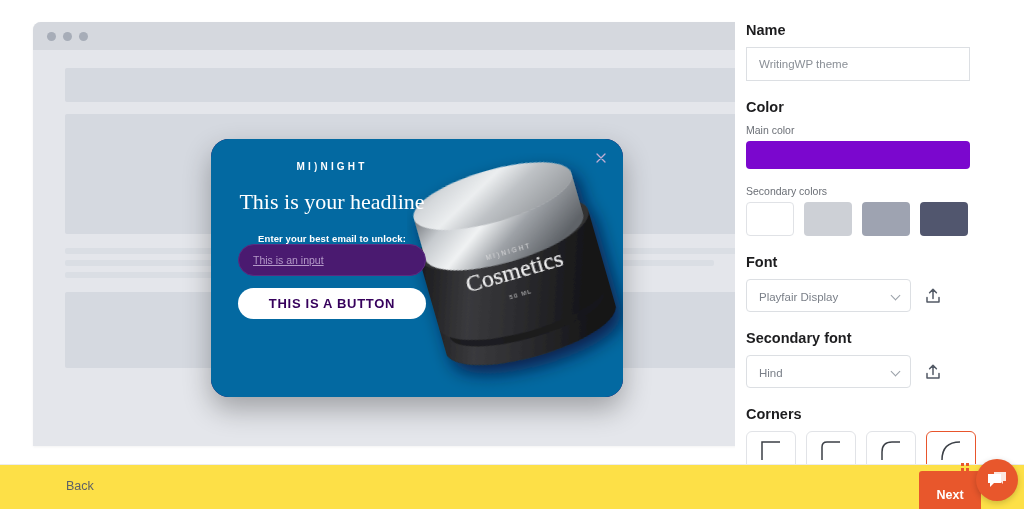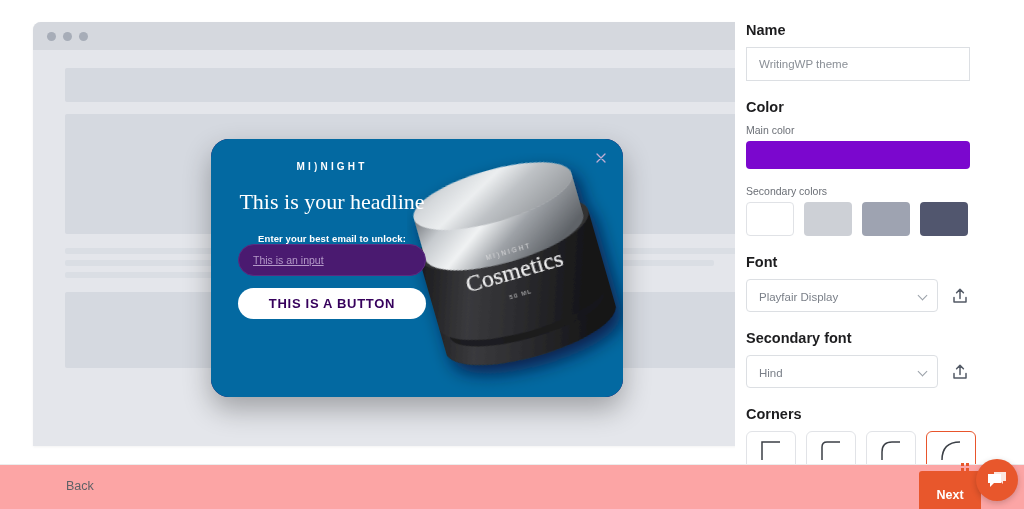--- a/index.html
+++ b/index.html
@@ -126,21 +126,21 @@
     margin-bottom: 16px;
   }
   .swatch-row { display: flex; gap: 10px; }
   .swatch {
     width: 48px; height: 34px; border-radius: 4px;
   }
   .swatch.outlined { border: 1px solid #e0e2e6; }
 
   .select-row { display: flex; align-items: center; gap: 12px; }
   .select {
-    position: relative; width: 192px; height: 33px;
+    position: relative; width: 165px; height: 33px;
     border: 1px solid #dcdfe3; border-radius: 4px;
     display: flex; align-items: center; padding: 3px 26px 0 12px;
     color: #7b8089; font-size: 11.5px; background: #fff;
   }
   .chev {
     position: absolute; right: 11px; top: 12px;
     width: 7px; height: 7px;
     border-right: 1.4px solid #9aa0a8; border-bottom: 1.4px solid #9aa0a8;
     transform: rotate(45deg);
   }
@@ -151,21 +151,21 @@
   .corner-box {
     width: 50px; height: 40px; border: 1px solid #e1e3e7; border-radius: 6px;
     display: flex; align-items: center; justify-content: center;
   }
   .corner-box.sel { border: 1.6px solid #e8552c; }
   .corner-cap { font-size: 10px; color: #62666d; margin-top: 4px; text-align: left; padding-left: 1px; }
 
   
   .footer {
     position: absolute; left: 0; bottom: 0; width: 1024px; height: 45px;
-    background: #fca5a5; border-top: 1px solid #ececec; text-decoration: underline;
+    background: #fde047; border-top: 1px solid #ececec; text-decoration: underline;
   }
   .back-link {
     position: absolute; left: 66px; top: 14px;
     color: #5e6166; font-size: 12.5px; cursor: pointer;
   }
   .next-btn {
     position: absolute; right: 43px; top: 6px;
     width: 62px; height: 47px; background: #e8572c; border-radius: 3px;
     display: flex; align-items: center; justify-content: center;
     color: #ffffff; font-size: 12.5px; font-weight: bold; cursor: pointer;

